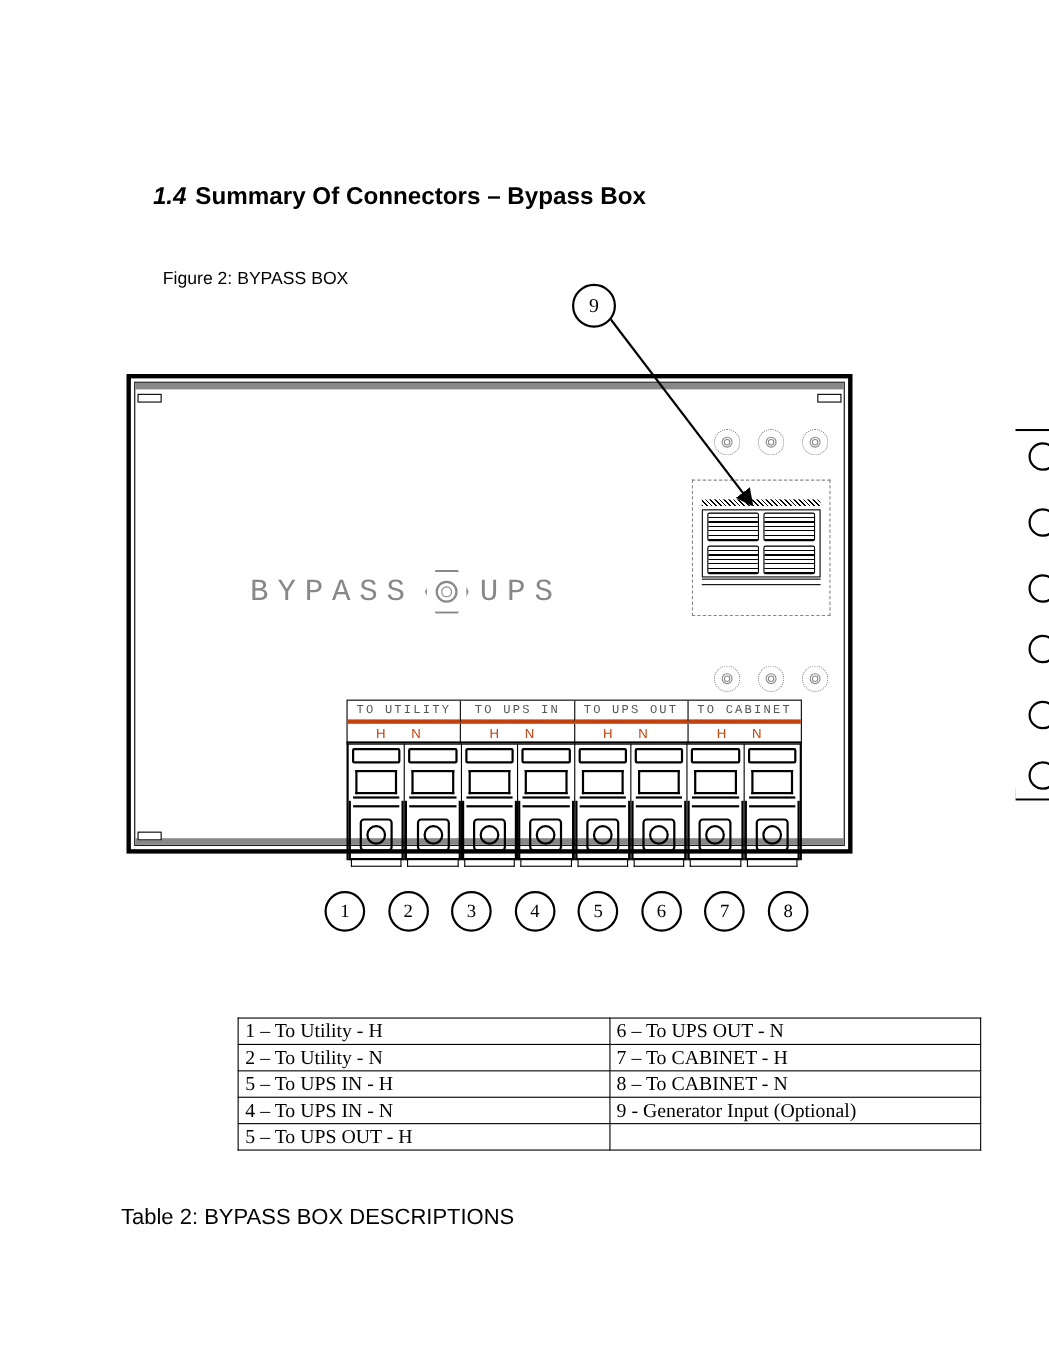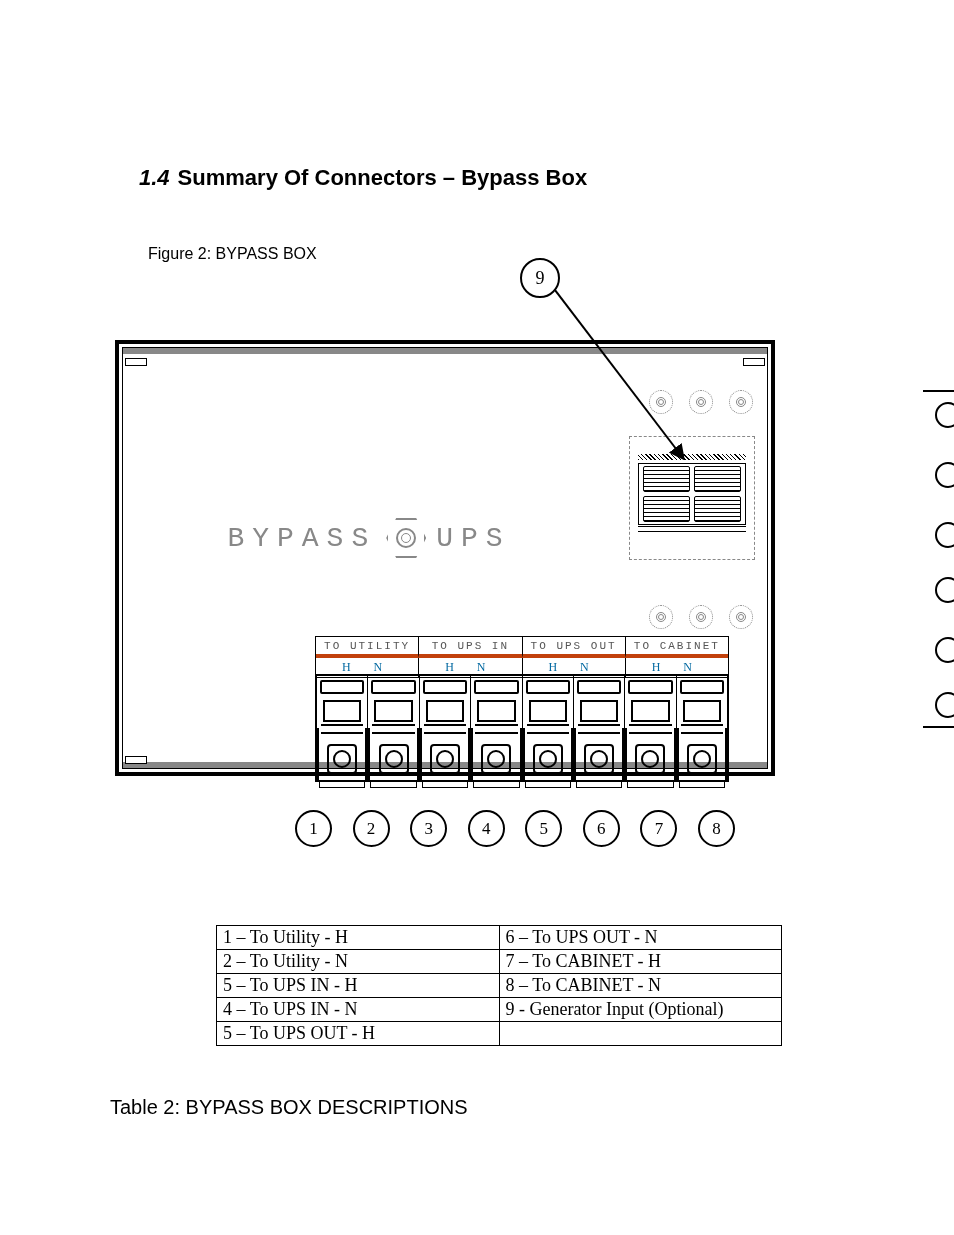--- a/index.html
+++ b/index.html
@@ -273,23 +273,23 @@
     padding: 3px 0 2px 0;
     color: #555;
     box-sizing: border-box;
   }
   .term-legend .lrow:first-child .lcell { border-bottom: 4px solid #c2410c; }
   .term-legend .lcell:last-child { border-right: none; }
   .term-legend .hrow { display: flex; }
   .term-legend .hcell {
     flex: 1;
     text-align: center;
-    font-family: Liberation Serif, serif;
+    font-family: Liberation Sans, sans-serif;
     font-size: 12px;
-    color: #0369a1;
+    color: #c2410c;
     padding: 2px 0;
     letter-spacing: 10px;
   }
   .hcell + .hcell { border-left: 1px solid #000; }
 
   
   .term-block {
     position: absolute;
     left: 196px;
     top: 330px;
@@ -424,21 +424,21 @@
     font-family: "Times New Roman", serif;
     font-size: 17px;
     background: #fff;
   }
 
   
   .key-table {
     position: absolute;
     top: 925px;
     left: 216px;
-    width: 566px;
+    width: 676px;
     border: 1px solid #000;
     border-collapse: collapse;
     font-family: "Times New Roman", serif;
     font-size: 18px;
   }
   .key-table td {
     border: 1px solid #000;
     padding: 1px 6px;
     width: 50%;
     vertical-align: middle;

